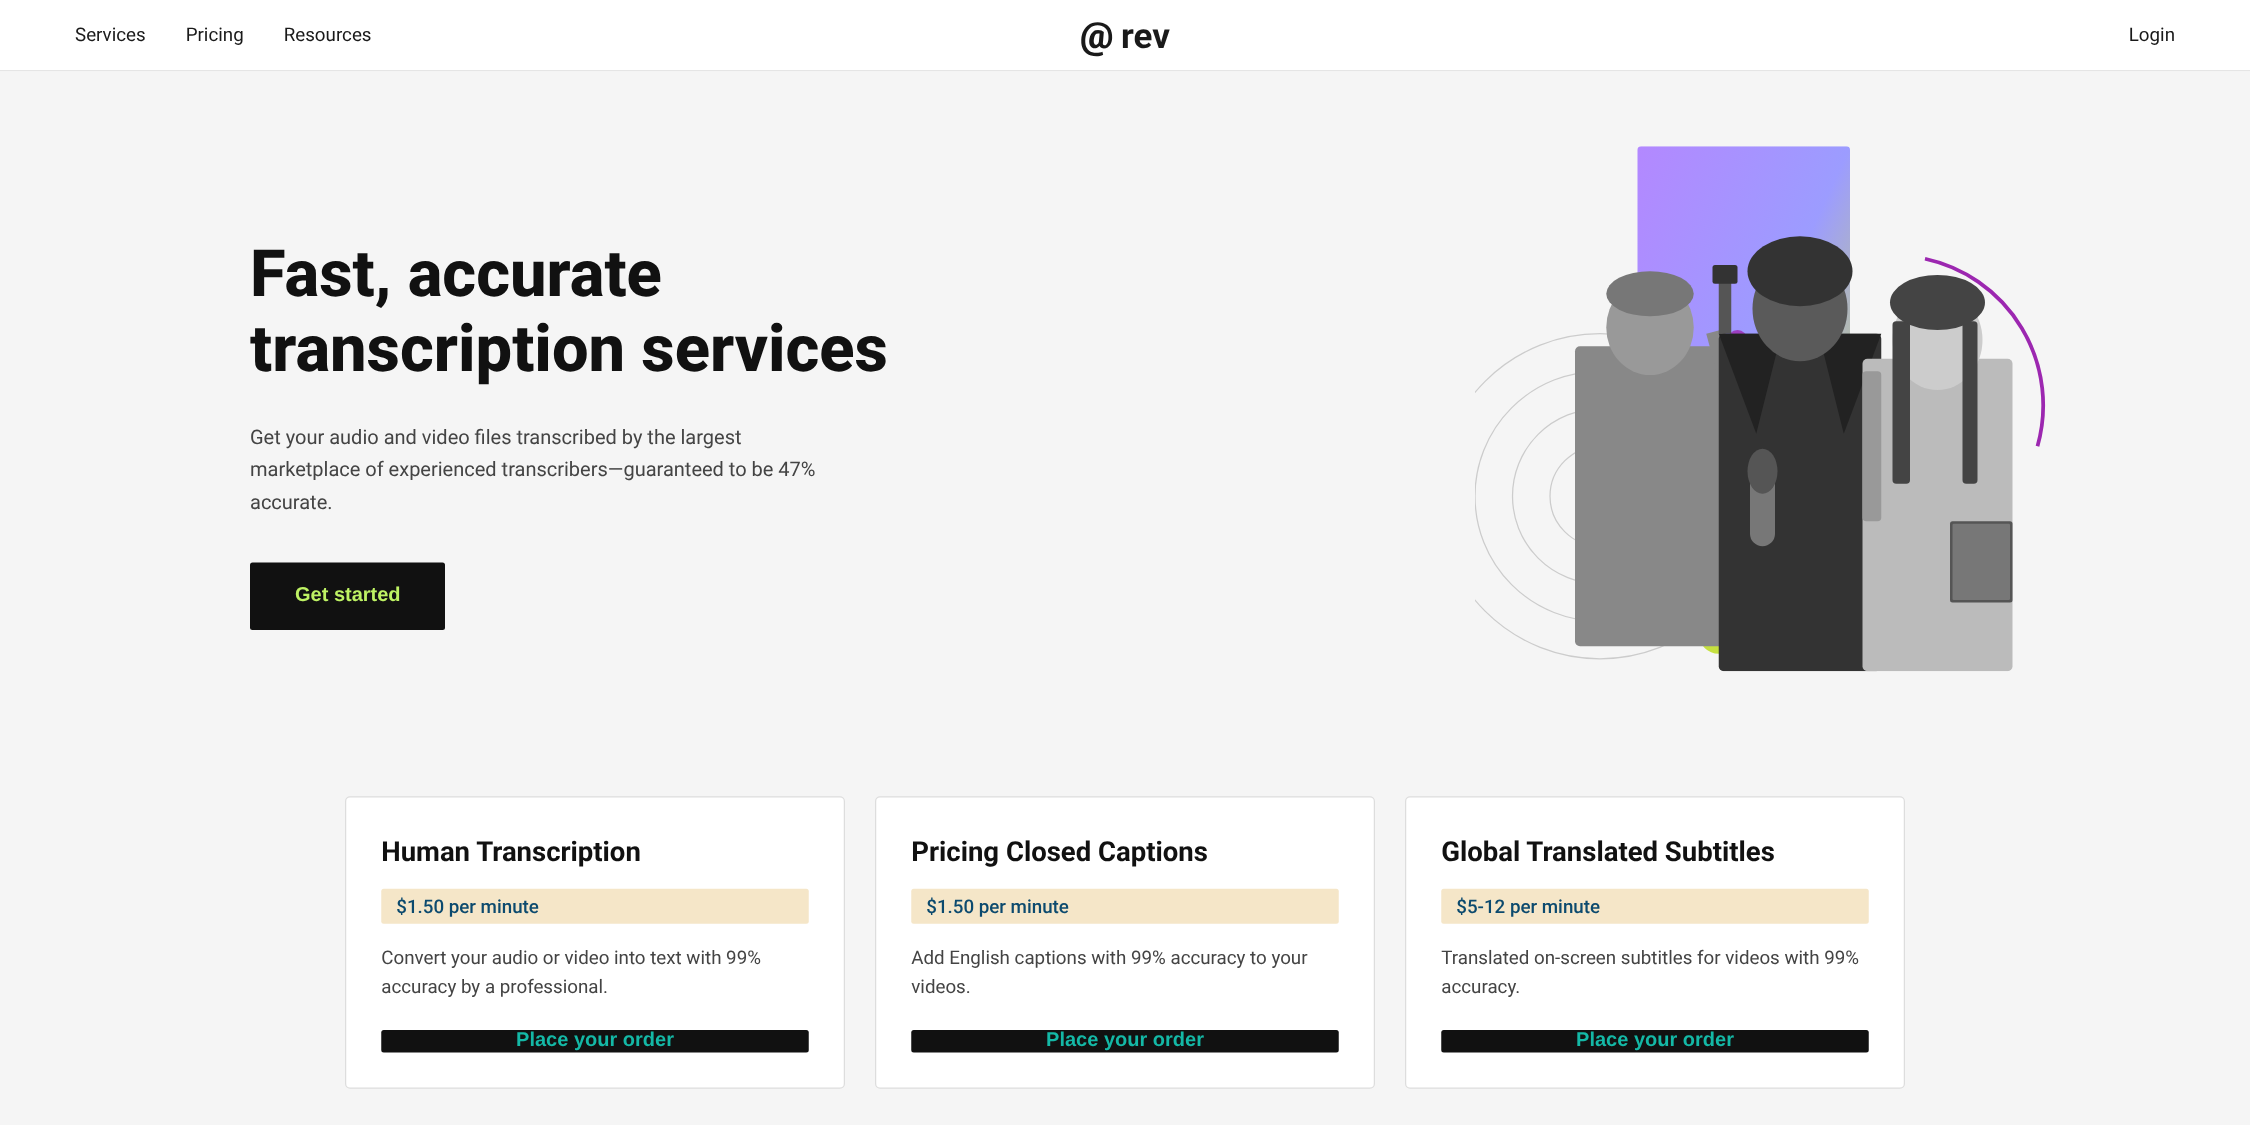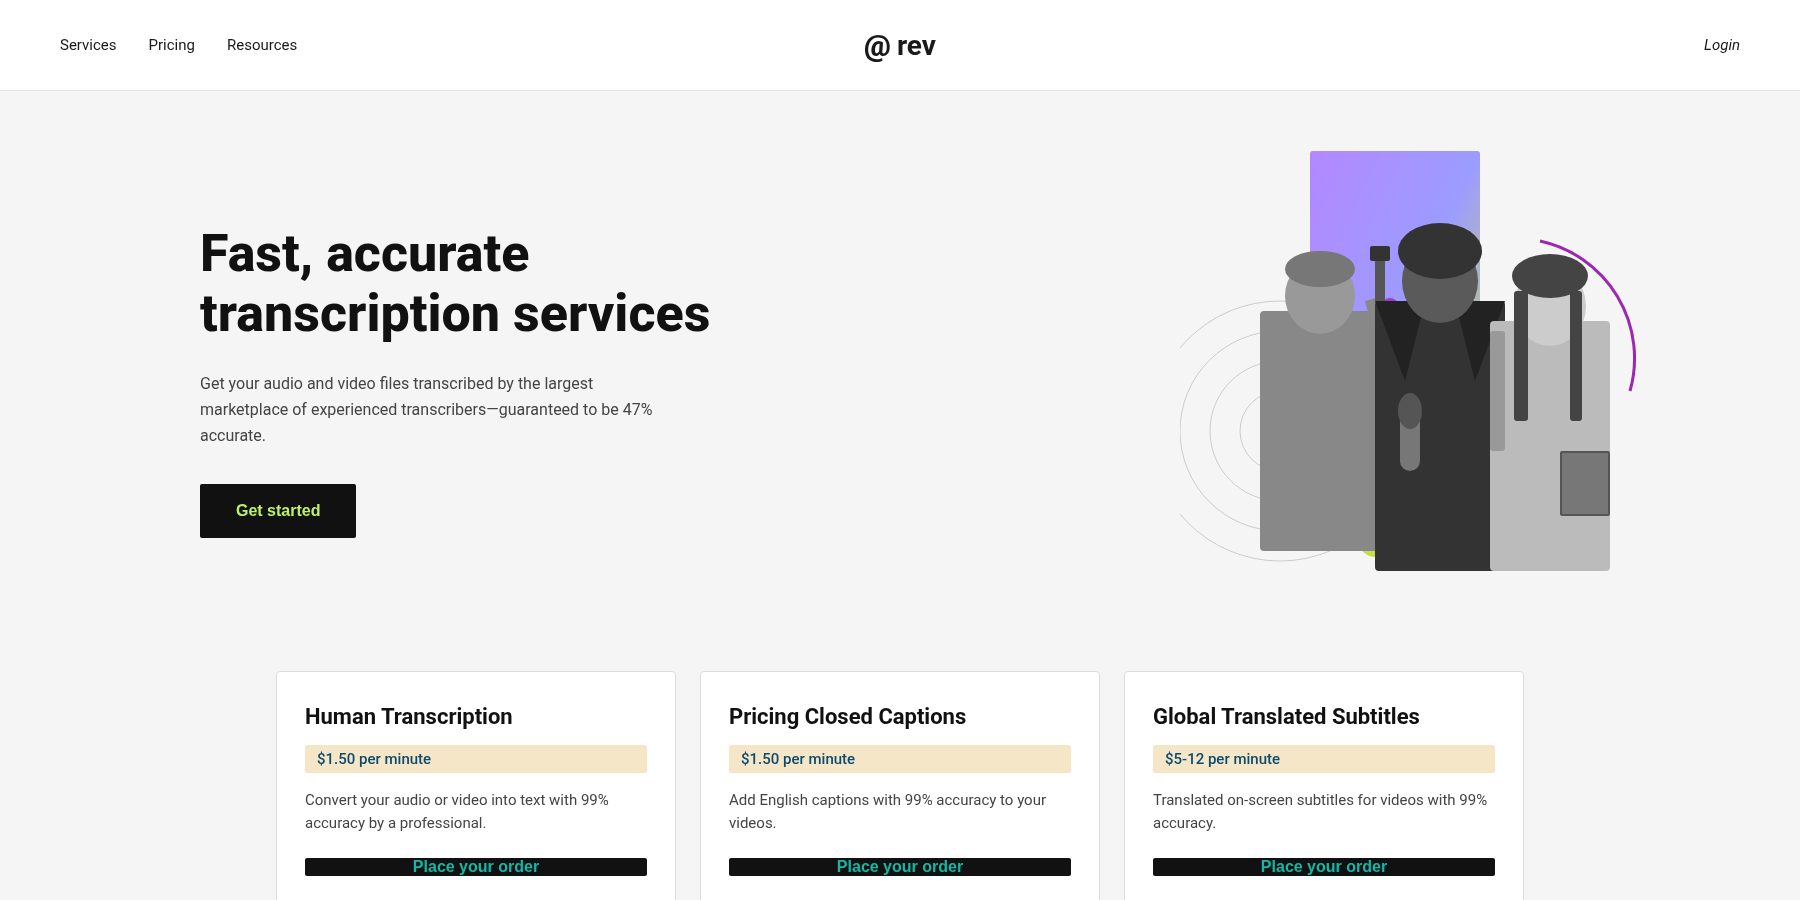--- a/index.html
+++ b/index.html
@@ -6,21 +6,21 @@
     body { font-family: -apple-system, BlinkMacSystemFont, 'Segoe UI', Roboto, sans-serif; background: #f5f5f5; min-height: 900px; overflow-x: hidden; }
 
     
     nav {
       background: #fff;
       border-bottom: 1px solid #e5e5e5;
       display: flex;
       align-items: center;
       justify-content: space-between;
       padding: 0 60px;
-      height: 91px;
+      height: 57px;
       position: relative;
     }
     .nav-left { display: flex; align-items: center; gap: 32px; }
     .nav-link {
       font-size: 15px;
       color: #1a1a1a;
       text-decoration: none;
       font-weight: 400;
       cursor: pointer;
     }
@@ -33,21 +33,21 @@
       gap: 6px;
       font-size: 28px;
       font-weight: 700;
       color: #1a1a1a;
       text-decoration: none;
     }
     .nav-logo .at-symbol {
       font-size: 30px;
       font-weight: 900;
     }
-    .nav-right { display: flex; align-items: flex-start; font-style: italic; }
+    .nav-right { display: flex; align-items: flex-start; }
     .login-link {
       font-size: 15px;
       color: #1a1a1a;
       text-decoration: none;
       cursor: pointer;
     }
 
     
     .hero {
       background: #f5f5f5;

